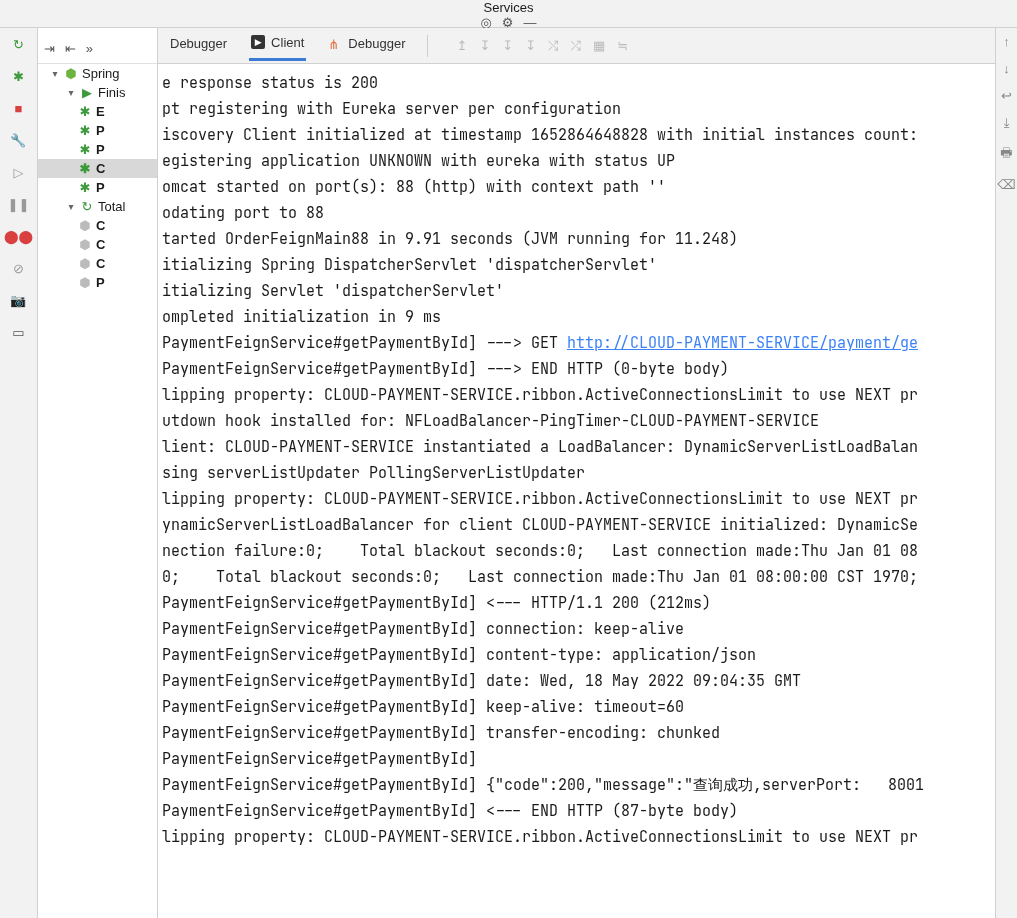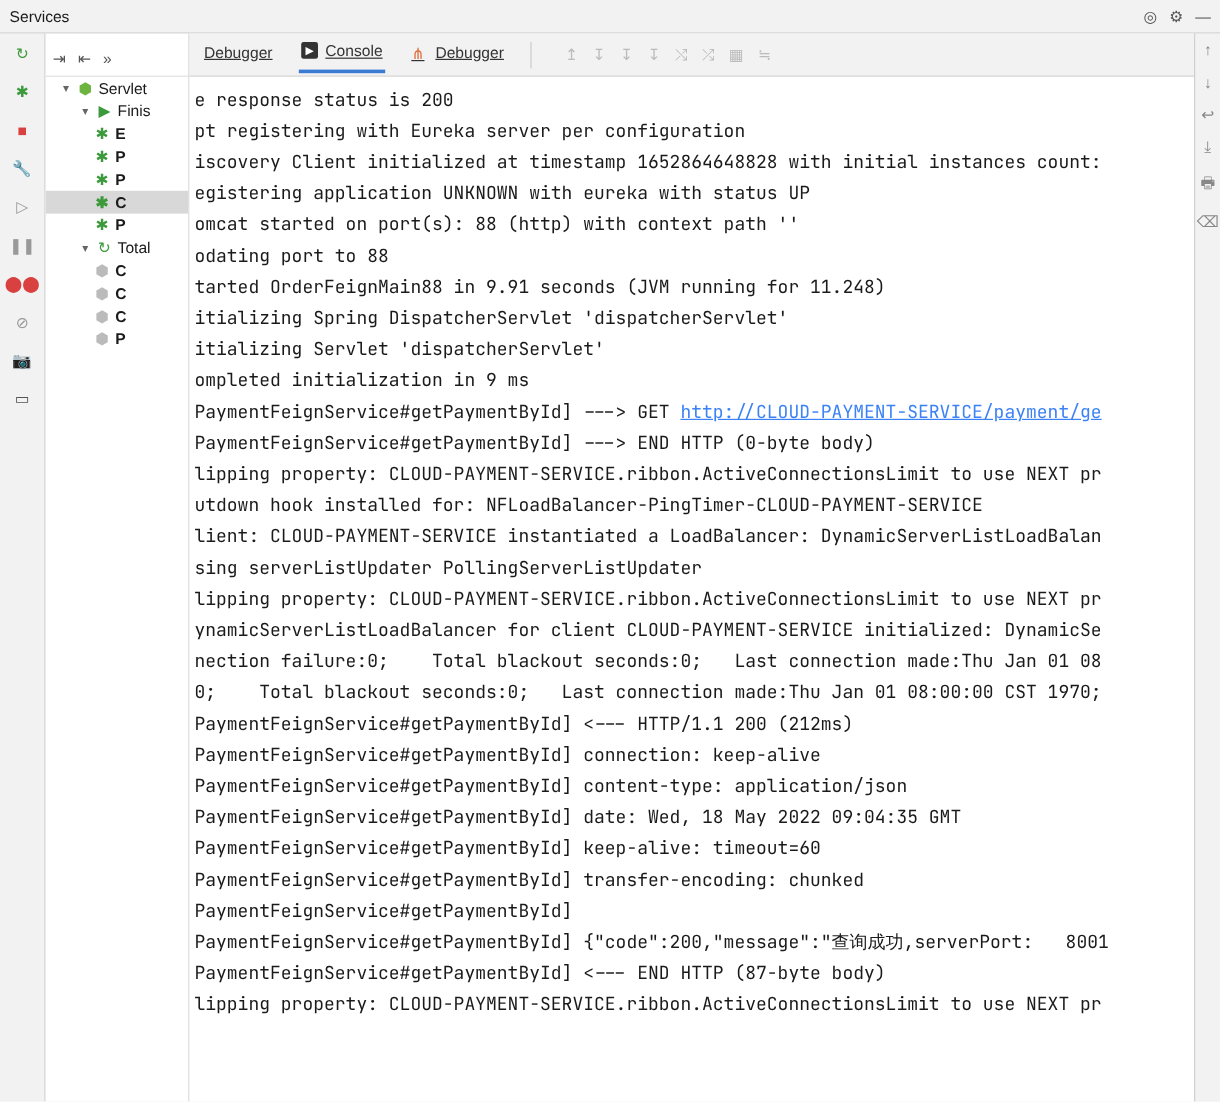--- a/index.html
+++ b/index.html
@@ -14,20 +14,21 @@
       display: flex;
       flex-direction: column;
     }
     .titlebar {
       height: 28px;
       background: #f2f2f2;
       border-bottom: 1px solid #d0d0d0;
       display: flex;
       align-items: center;
       padding: 0 8px;
+      flex-direction: column;
     }
     .titlebar .title { flex: 1; font-size: 13px; }
     .titlebar .icons { display: flex; gap: 10px; align-items: center; color: #555; }
     .main-row { flex: 1; display: flex; min-height: 0; }
     .lefticons {
       width: 38px;
       background: #f2f2f2;
       border-right: 1px solid #d0d0d0;
       display: flex;
       flex-direction: column;
@@ -69,21 +70,21 @@
     .content-col { flex: 1; display: flex; flex-direction: column; min-width: 0; background: #fff; }
     .tabbar {
       height: 36px;
       border-bottom: 1px solid #d0d0d0;
       display: flex;
       align-items: center;
       padding: 0 10px;
       gap: 20px;
       background: #f2f2f2;
     }
-    .tab { display:flex; align-items:center; gap:6px; padding: 4px 2px 8px 2px; color: #333; text-decoration: underline; }
+    .tab { display:flex; align-items:center; gap:6px; padding: 4px 2px 8px 2px; color: #333; }
     .tab.active { border-bottom: 3px solid #3b7bd4; font-weight: 500; }
     .tab-icon { width:14px; height:14px; }
     .console-ico { background: #333; color:#fff; border-radius:2px; font-size:9px; display:flex; align-items:center; justify-content:center;}
     .endpoint-ico { color: #e07040; }
     .tab-divider { width:1px; height:22px; background:#ccc; }
     .toolbar-icons { display:flex; gap:12px; color:#bbb; margin-left:8px;}
     .console {
       flex: 1;
       overflow: auto;
       font-family: "JetBrains Mono", "Consolas", monospace;
@@ -136,21 +137,21 @@
 
   <div class="tree-col">
     <div class="tree-toolbar">
       <span>⇥</span>
       <span>⇤</span>
       <span>»</span>
     </div>
     <div class="tree-node indent-1">
       <span class="chev">▾</span>
       <span class="tree-icon spring-icon">⬢</span>
-      <span>Servlet</span>
+      <span>Spring</span>
     </div>
     <div class="tree-node indent-2">
       <span class="chev">▾</span>
       <span class="tree-icon run-icon">▶</span>
       <span>Finis</span>
     </div>
     <div class="tree-node indent-3">
         <span class="tree-icon bug-icon">✱</span>
         <b>E</b>
       </div>
@@ -193,21 +194,21 @@
       </div>
   </div>
 
   <div class="content-col">
     <div class="tabbar">
       <div class="tab">
         <span>Debugger</span>
       </div>
       <div class="tab active">
         <span class="tab-icon console-ico">▶</span>
-        <span>Console</span>
+        <span>Client</span>
       </div>
       <div class="tab">
         <span class="tab-icon endpoint-ico">⋔</span>
         <span>Debugger</span>
       </div>
       <div class="tab-divider"></div>
       <div class="toolbar-icons">
         <span>↥</span>
         <span>↧</span>
         <span>↧</span>

